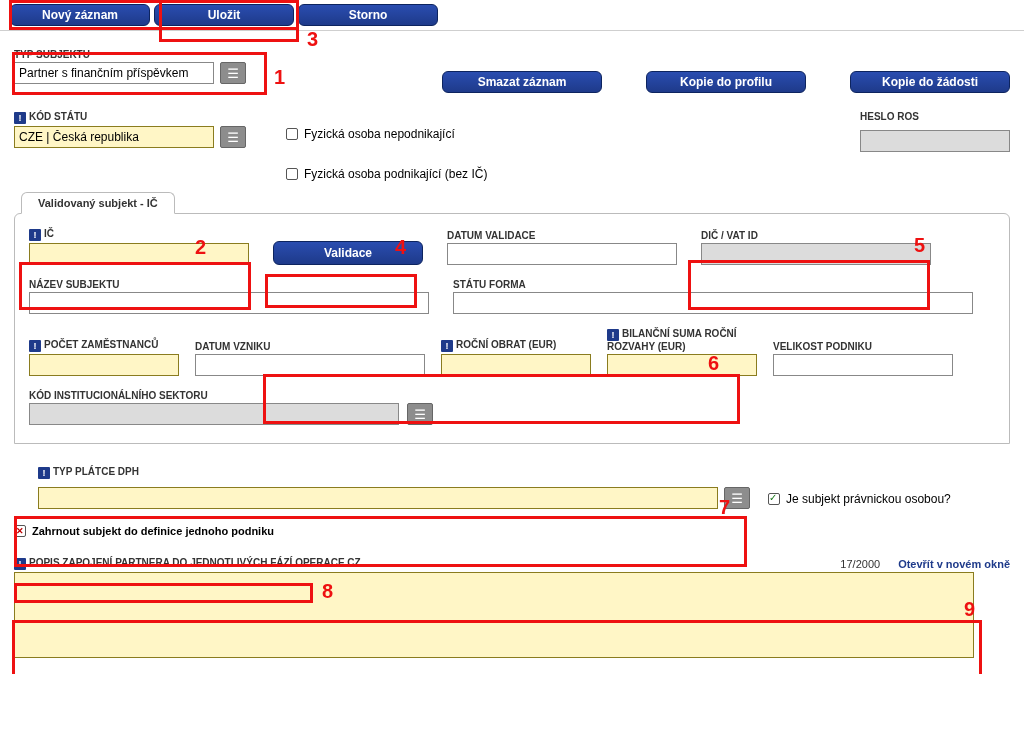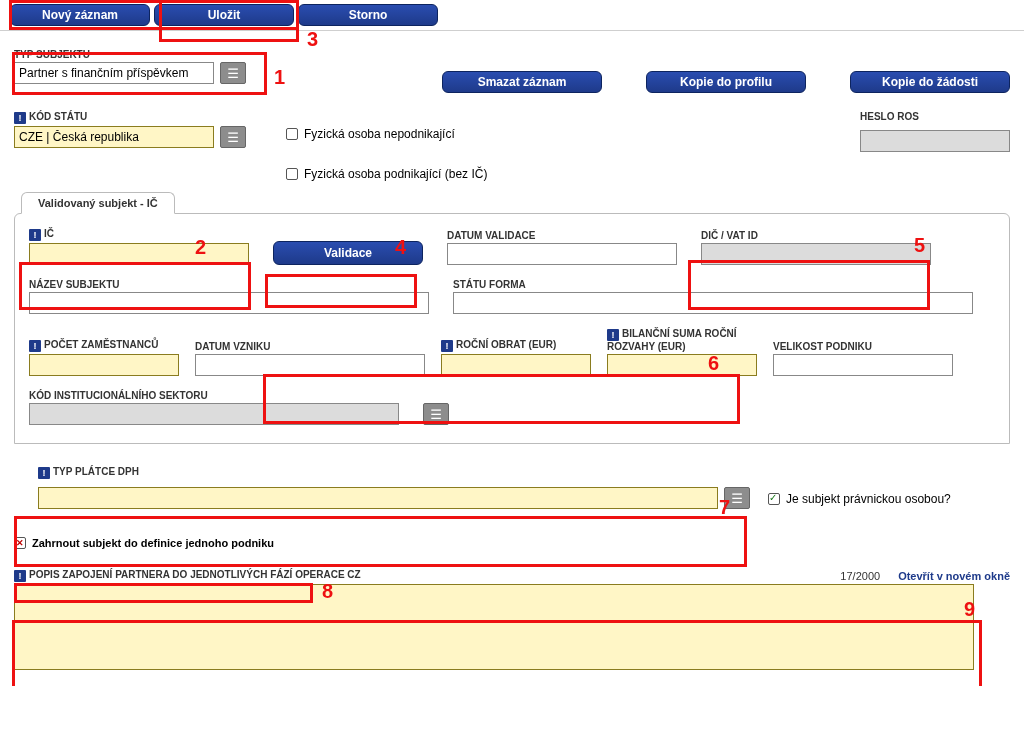--- a/index.html
+++ b/index.html
@@ -91,24 +91,24 @@
     background:#fff;
     padding:4px 16px 4px 16px;
     border-radius: 6px 6px 0 0;
     font-size:11px;
     font-weight:bold;
     color:#333;
   }
   .tab-body { padding:14px 14px 18px 14px; display:flex; flex-direction:column; gap:14px;}
   .tabrow { display:flex; gap:24px; align-items:flex-end;}
   .w1 { width:220px;} .w2{width:230px;} .w3{width:150px;} .w4{width:150px;} .w5{width:150px;} .w6{width:180px;}
-  .sector-row { display:flex; align-items:flex-end; gap:24px;}
+  .sector-row { display:flex; align-items:flex-end; gap:8px;}
   .dph-row { margin-top:22px; display:flex; gap:18px; align-items:flex-end;}
   .dph-input-wrap{ display:flex; align-items:flex-end; gap:6px;}
-  .zahrnout-row { margin-top:28px; display:flex; align-items:center; gap:6px; font-size:11px; font-weight:bold;}
+  .zahrnout-row { margin-top:16px; display:flex; align-items:center; gap:6px; font-size:11px; font-weight:bold;}
   .popis-wrap { margin-top:20px;}
   .popis-head { display:flex; align-items:center; gap:6px; }
   .popis-head .right { margin-left:auto; display:flex; gap:18px; font-size:11px;}
   .counter{color:#333;}
   .open-link{color:#1e3a8a; font-weight:bold; cursor:pointer;}
   .popis-textarea {
     width: 960px;
     height: 86px;
     background:#fff6c6;
     border:1px solid #8a7c1f;

